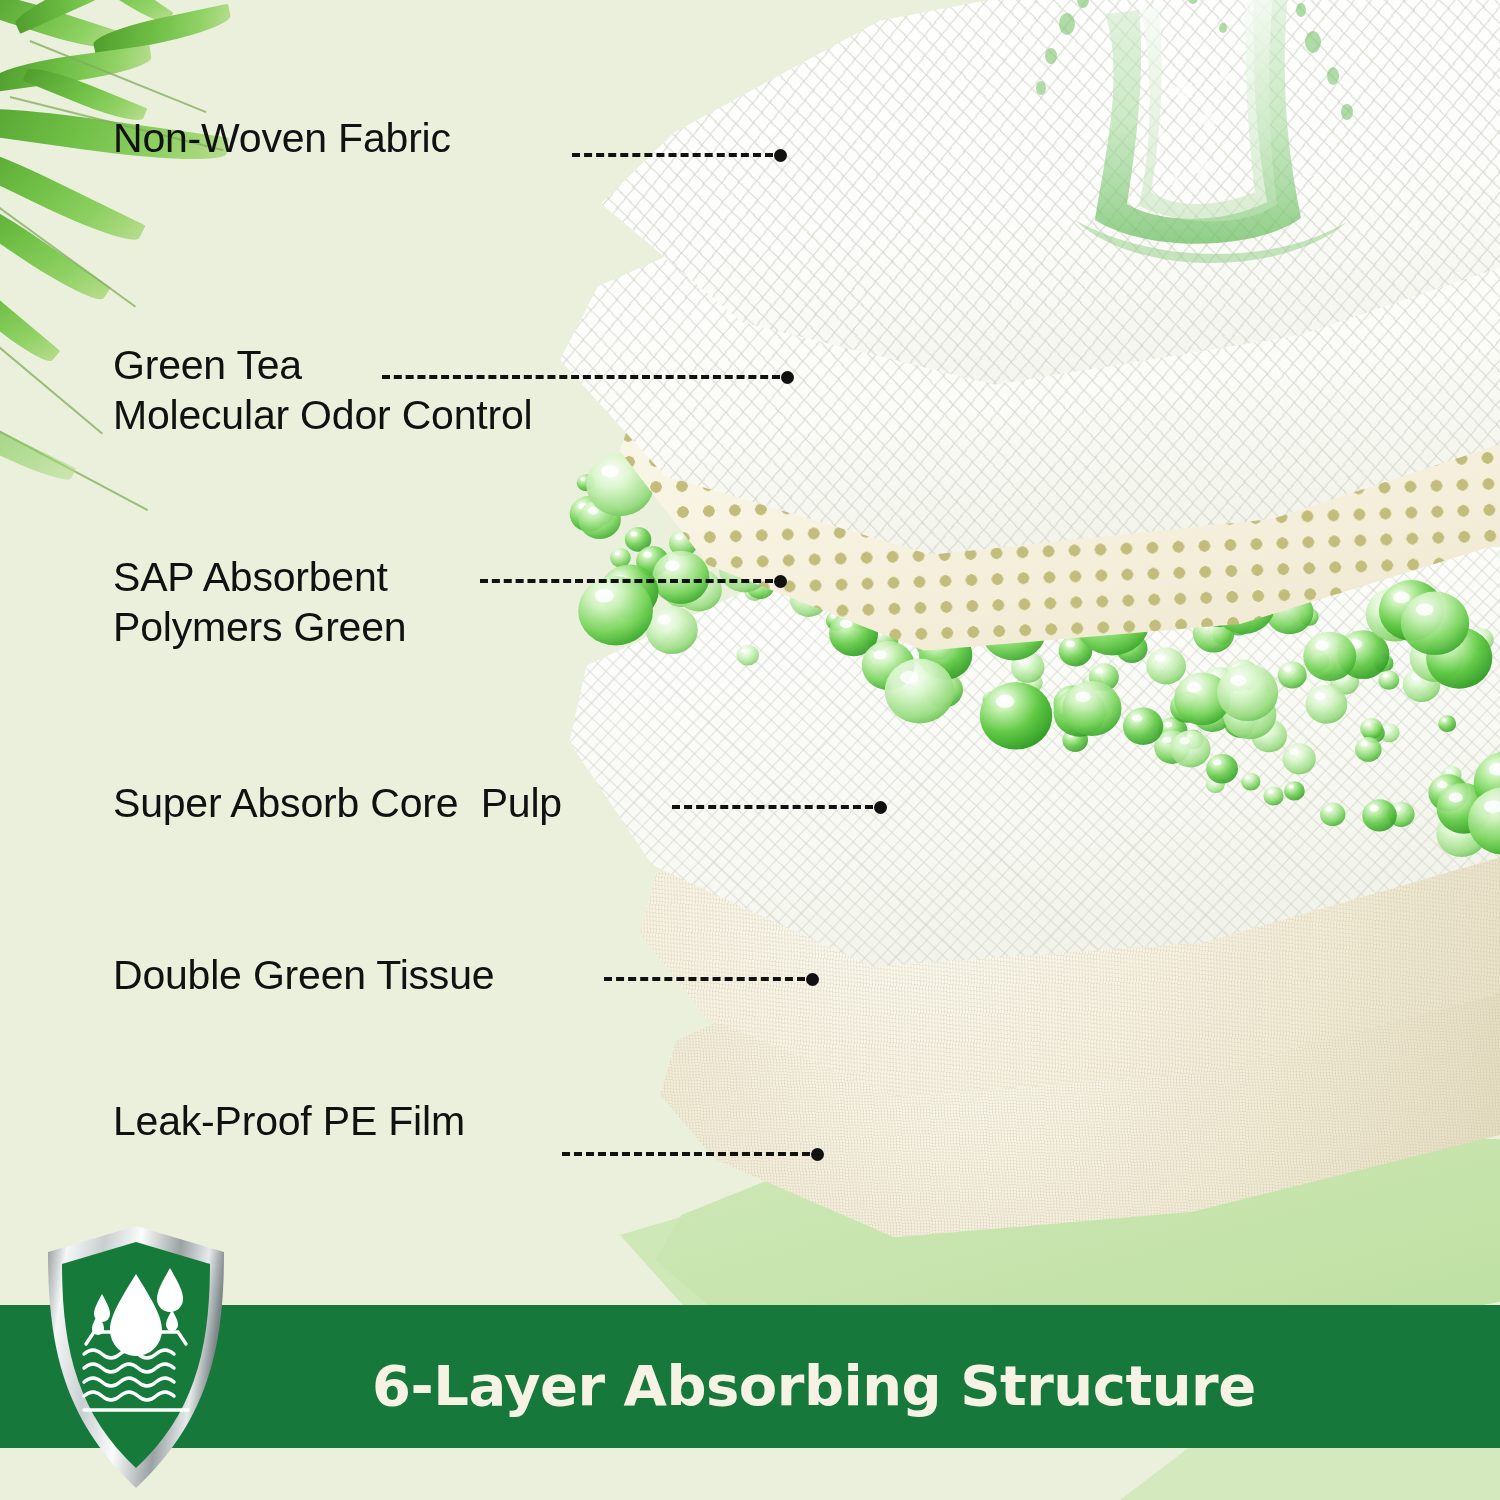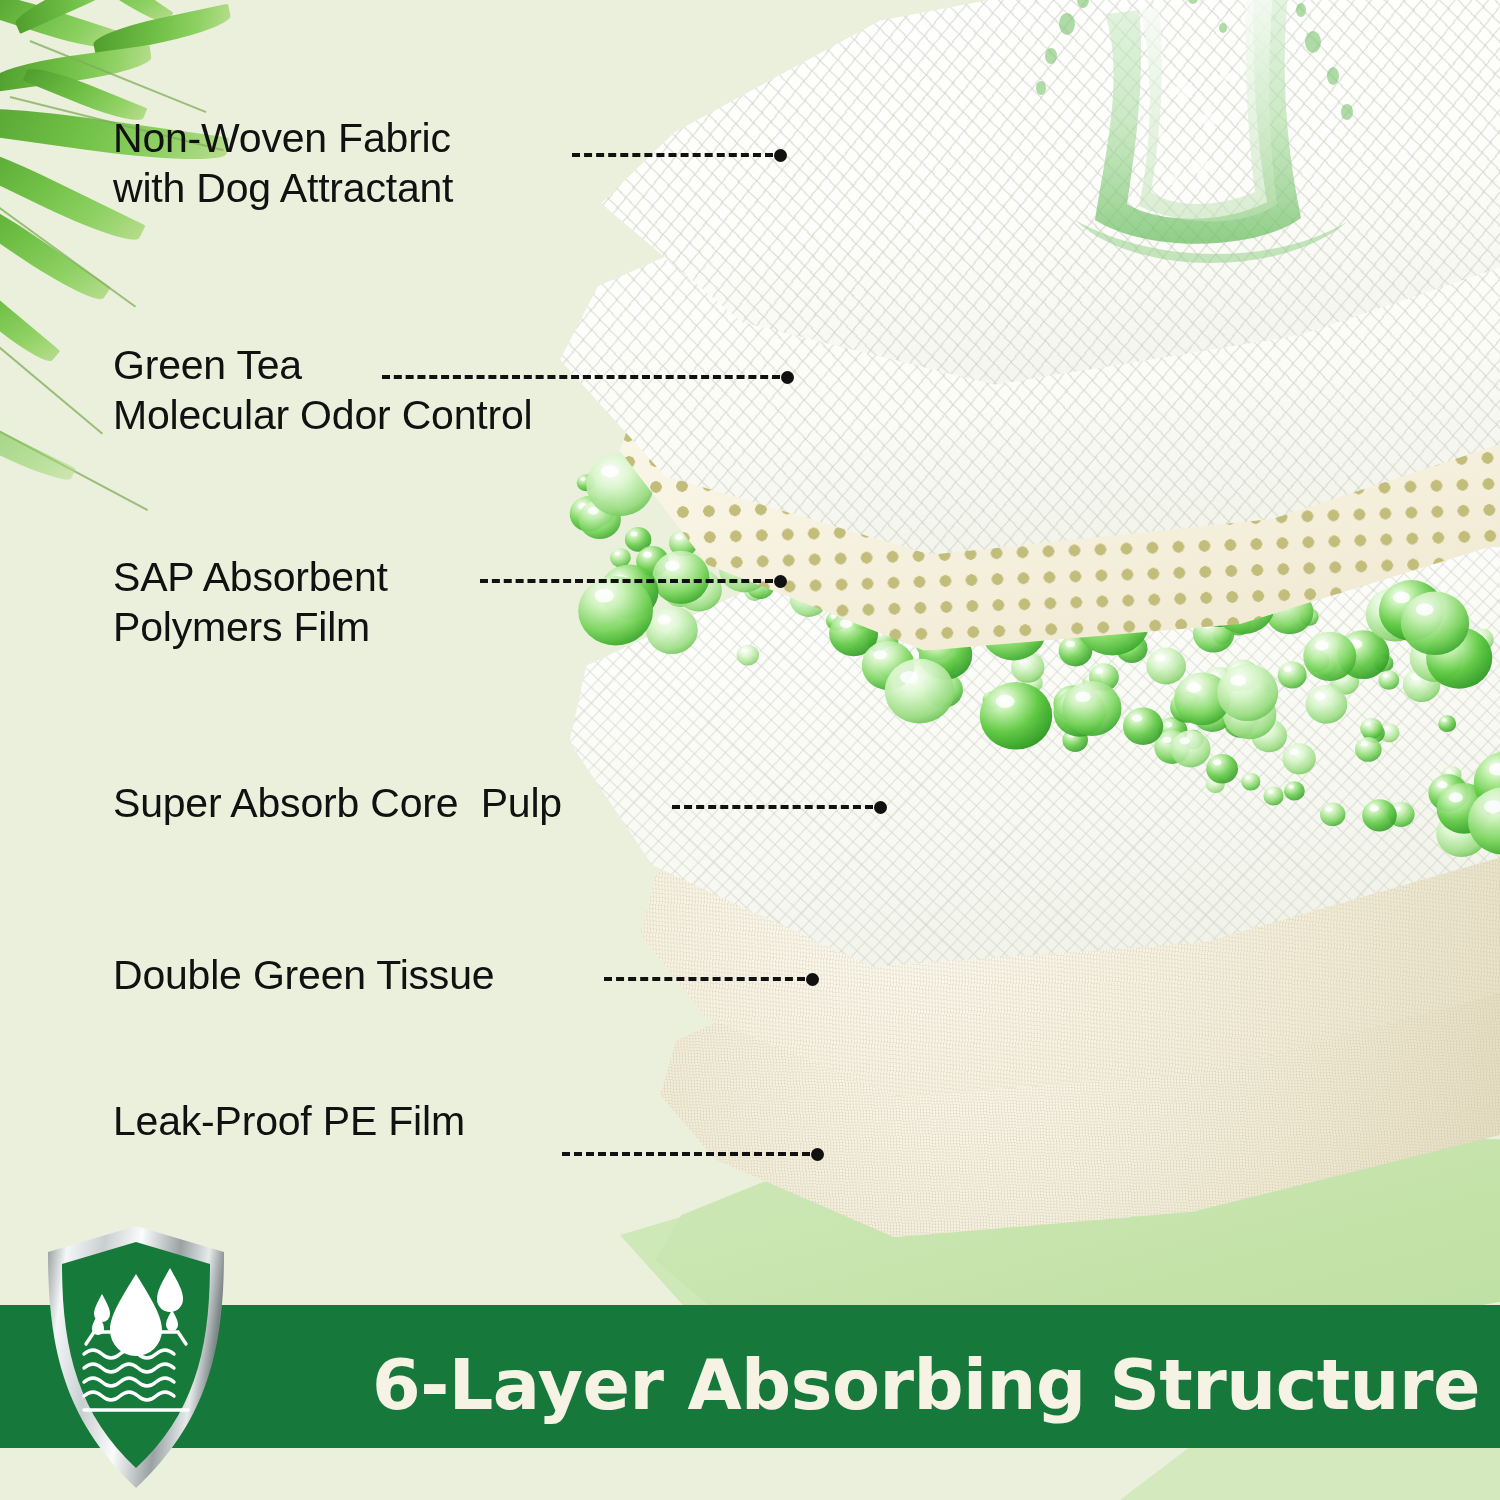--- a/index.html
+++ b/index.html
@@ -111,21 +111,21 @@
   .lead .dot{
     width:13px;height:13px;border-radius:50%;background:#111;flex:0 0 auto;margin-left:1px;
   }
 
   
   #banner{
     position:absolute;left:0;top:1305px;width:1500px;height:143px;
     background:#16793b;display:flex;align-items:center;
   }
   #banner-title{
-    margin-left:372px;color:#f6f2e4;font-size:70px;font-weight:700;
+    margin-left:372px;color:#f6f2e4;font-size:56px;font-weight:700;
     letter-spacing:-.5px;
     font-family:"DejaVu Sans","Liberation Sans",sans-serif;
     margin-top:17px;
   }
 
   
   #shield{position:absolute;left:42px;top:1222px;width:188px;height:270px;}
   .pe-back{
     position:absolute;left:620px;top:1185px;width:480px;height:125px;
     background:#cfe8b8;
@@ -604,21 +604,20 @@
       <circle cx="210" cy="158" r="6"></circle>
         <circle cx="270" cy="96" r="5"></circle>
       <circle cx="246" cy="186" r="8"></circle>
         <circle cx="218" cy="200" r="5"></circle>
     </g>
   </svg>
 
   <div class="callout" style="left:113px;top:113px;">
     <div>
       <div class="txt">Non-Woven Fabric</div>
-      <div class="txt">with Dog Attractant</div>
     </div>
   </div>
   <div class="lead" style="left:572px;top:150px;width:215px;">
     <div class="dash"></div>
       <div class="dot"></div>
   </div>
 
   <div class="callout" style="left:113px;top:340px;">
     <div>
       <div class="txt">Green Tea</div>
@@ -626,21 +625,21 @@
     </div>
   </div>
   <div class="lead" style="left:382px;top:372px;width:412px;">
     <div class="dash"></div>
       <div class="dot"></div>
   </div>
 
   <div class="callout" style="left:113px;top:552px;">
     <div>
       <div class="txt">SAP Absorbent</div>
-      <div class="txt">Polymers Film</div>
+      <div class="txt">Polymers Green</div>
     </div>
   </div>
   <div class="lead" style="left:480px;top:576px;width:307px;">
     <div class="dash"></div>
       <div class="dot"></div>
   </div>
 
   <div class="callout" style="left:113px;top:778px;">
     <div class="txt">Super Absorb Core  Pulp</div>
   </div>

